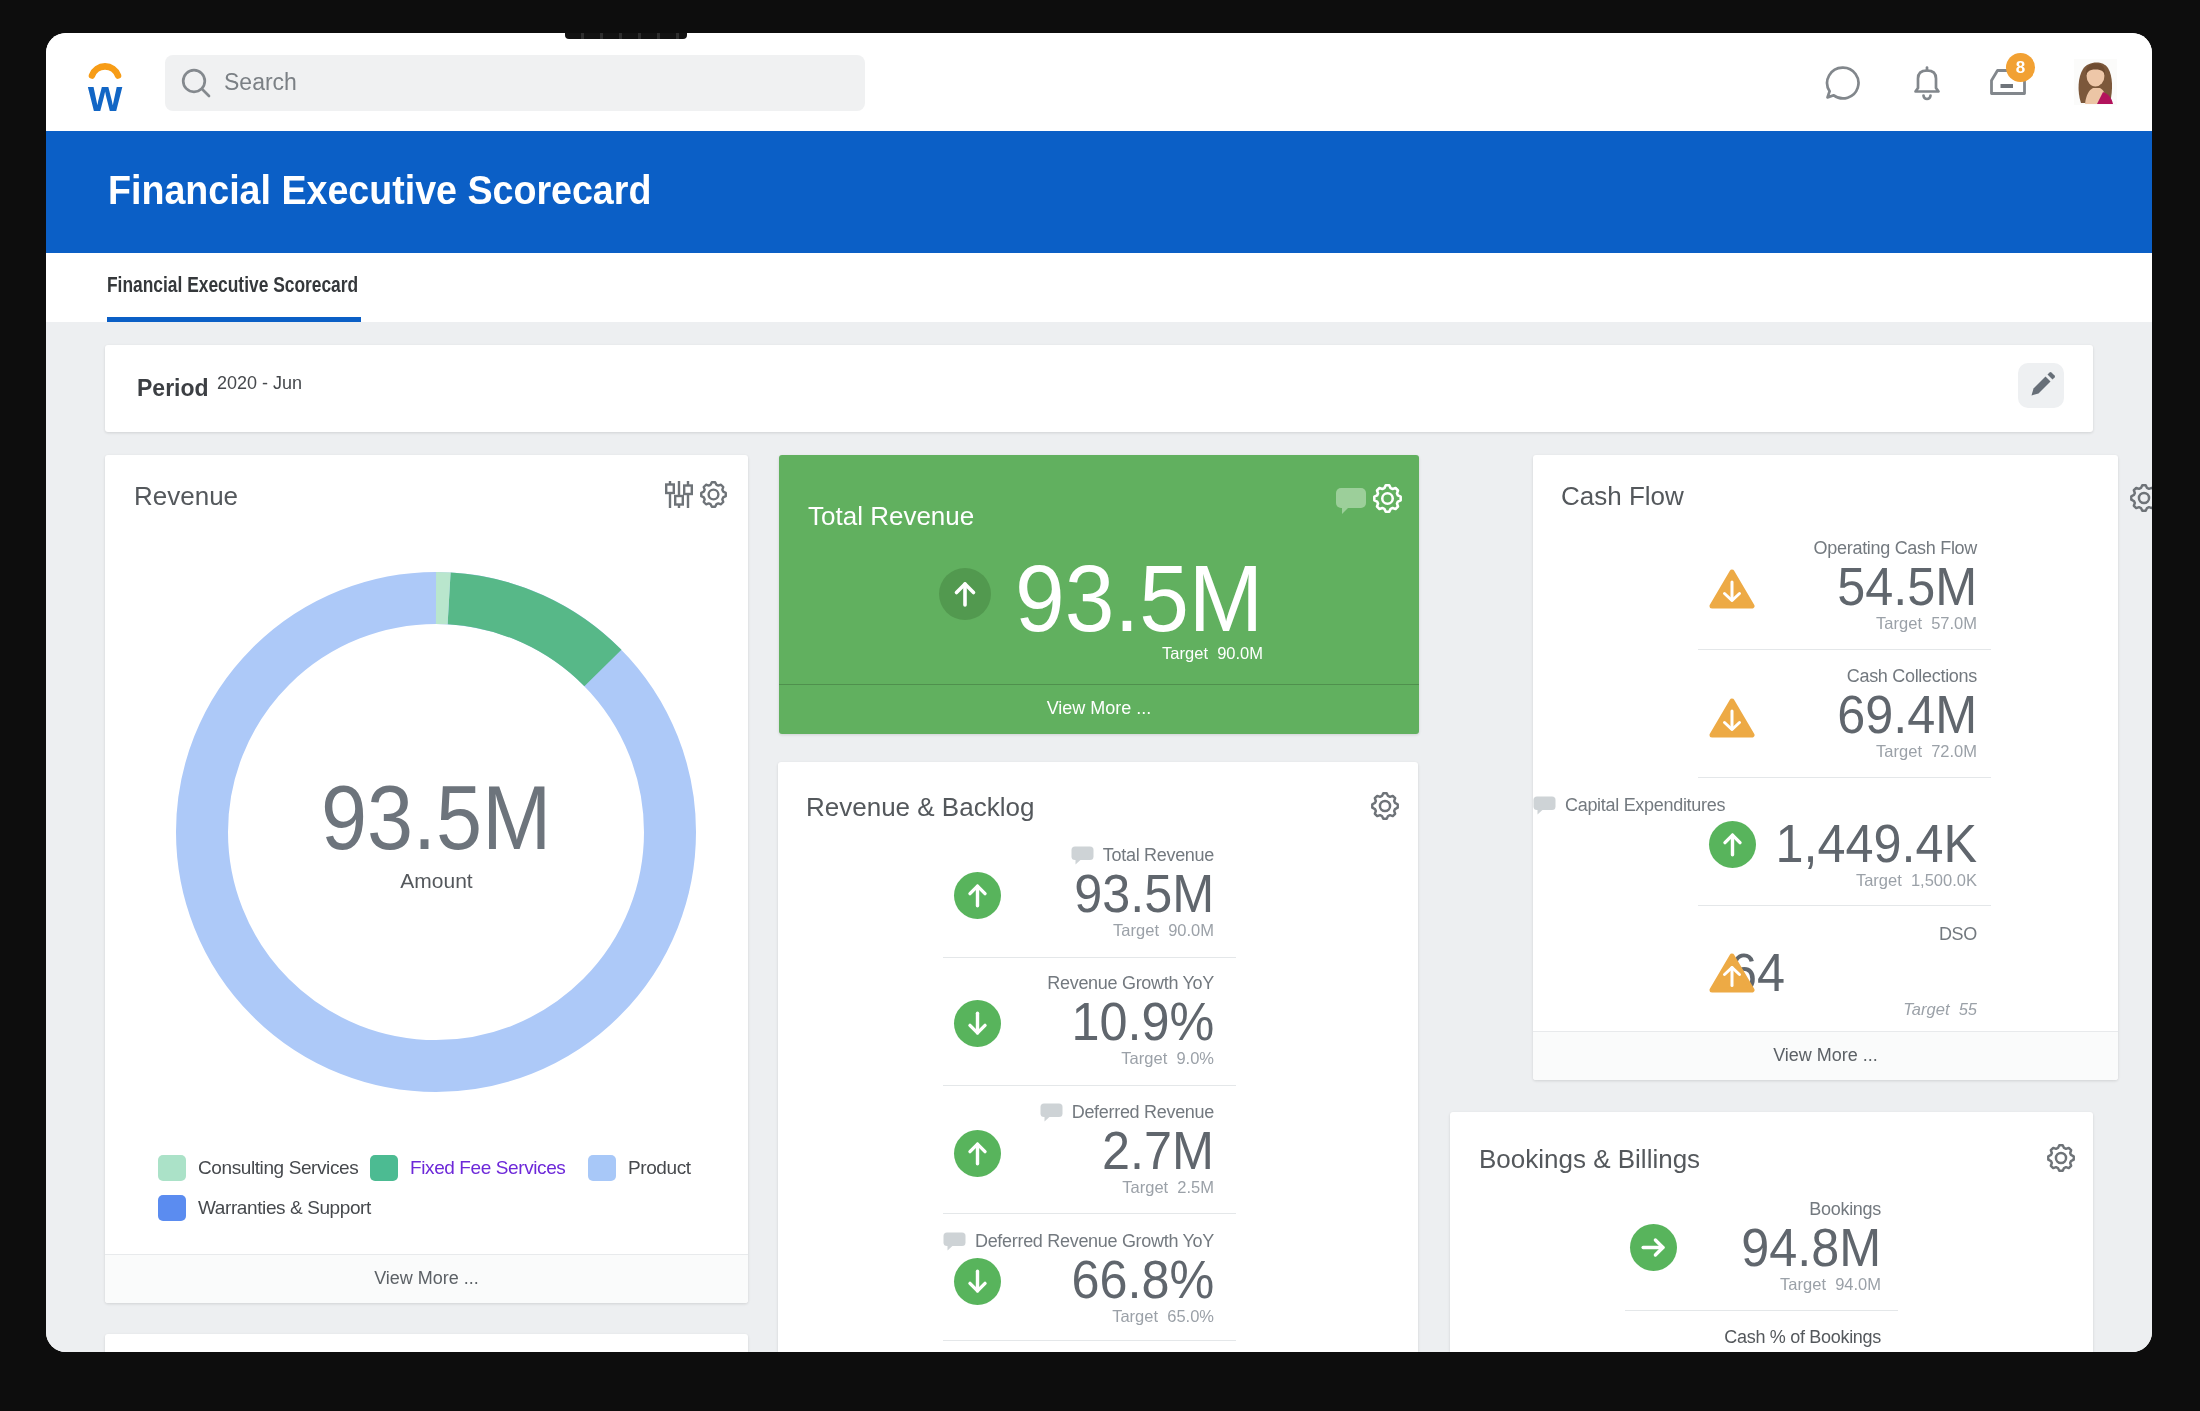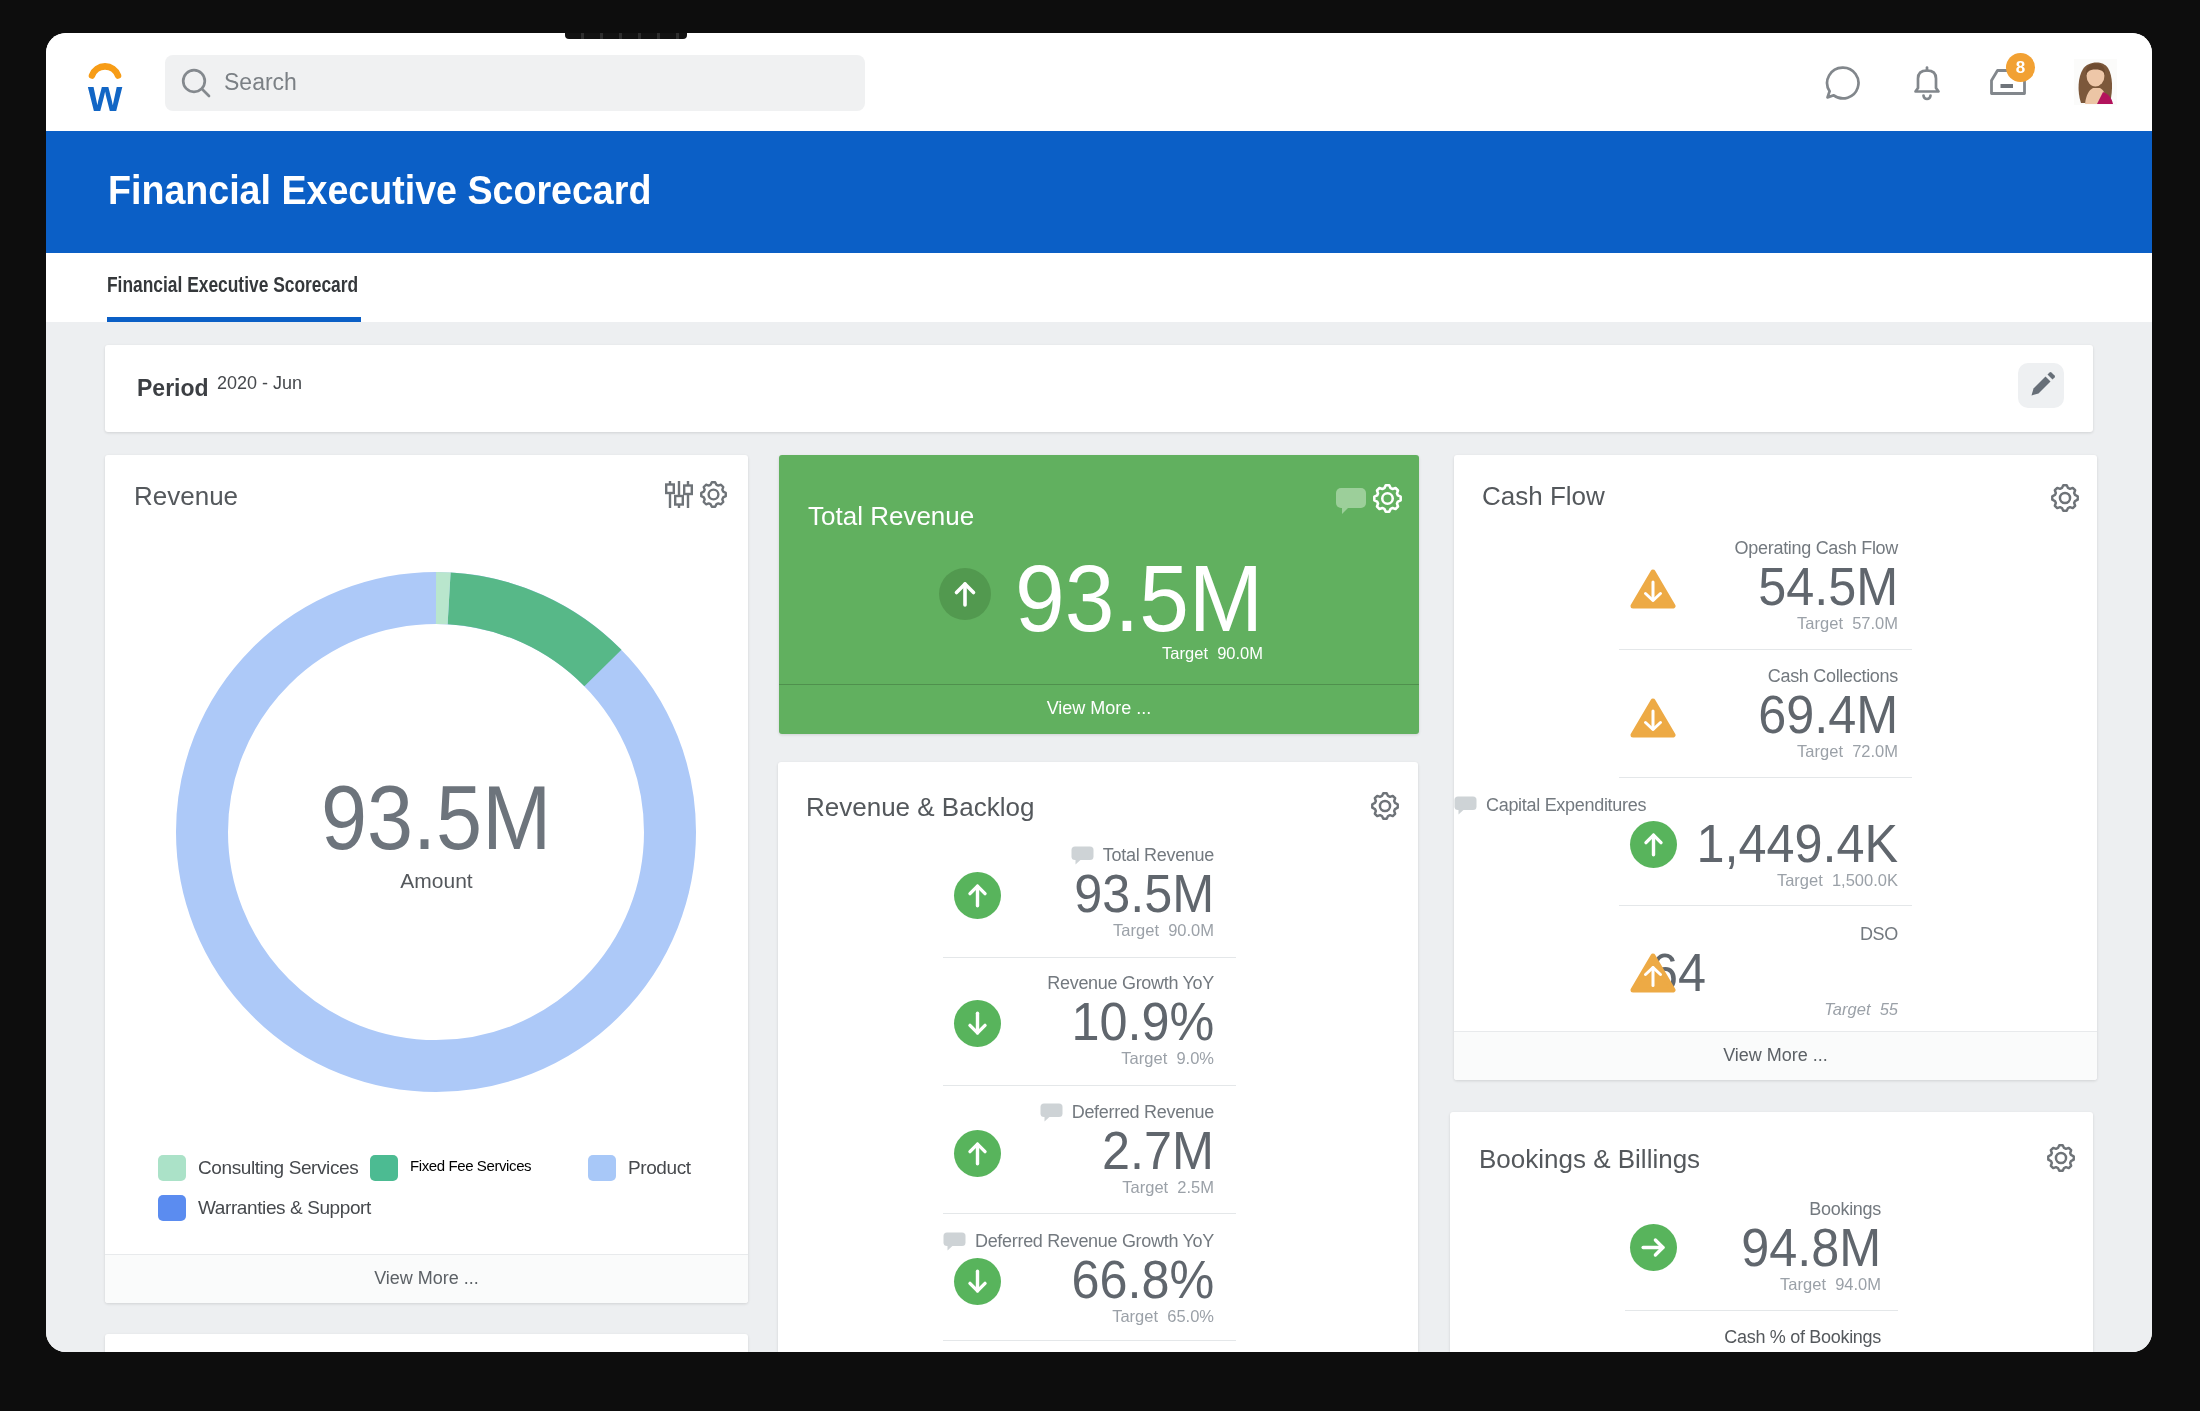--- a/index.html
+++ b/index.html
@@ -111,21 +111,21 @@
         <circle cx="265" cy="265" r="234" fill="none" stroke="#adc9f8" stroke-width="52"></circle>
         <path d="M 278.1 31.4 A 234 234 0 0 1 431.9 101.0" fill="none" stroke="#57b888" stroke-width="52"></path>
         <path d="M 265.0 31.0 A 234 234 0 0 1 278.1 31.4" fill="none" stroke="#b9e6cd" stroke-width="52"></path>
       </svg>
       <div class="abs" style="left:10px;top:312px;width:643px;text-align:center;"><span style="display:inline-block;font-size:90px;color:#6d747c;transform:scaleX(.92);">93.5M</span></div>
       <div class="abs" style="left:10px;top:414px;width:643px;text-align:center;font-size:21px;color:#54585c;">Amount</div>
 
       <div class="abs" style="left:53px;top:700px;width:28px;height:26px;border-radius:5px;background:#abe2c8;"></div>
       <div class="abs" style="left:93px;top:702px;font-size:19px;color:#46494d;letter-spacing:-.4px;">Consulting Services</div>
       <div class="abs" style="left:265px;top:700px;width:28px;height:26px;border-radius:5px;background:#4cbb92;"></div>
-      <div class="abs" style="left:305px;top:702px;font-size:15px;color:#000000;letter-spacing:-.4px;">Fixed Fee Services</div>
+      <div class="abs" style="left:305px;top:702px;font-size:19px;color:#6d28d9;letter-spacing:-.4px;">Fixed Fee Services</div>
       <div class="abs" style="left:483px;top:700px;width:28px;height:26px;border-radius:5px;background:#a8c8f8;"></div>
       <div class="abs" style="left:523px;top:702px;font-size:19px;color:#46494d;letter-spacing:-.4px;">Product</div>
       <div class="abs" style="left:53px;top:740px;width:28px;height:26px;border-radius:5px;background:#5b8cf0;"></div>
       <div class="abs" style="left:93px;top:742px;font-size:19px;color:#46494d;letter-spacing:-.4px;">Warranties &amp; Support</div>
       <div class="cfoot">
           <div class="t">View More ...</div>
         </div>
     </div>
 
     <div class="card" style="left:59px;top:1012px;width:643px;height:30px;"></div>
@@ -216,21 +216,21 @@
         <div class="mtgt right" style="left:0;top:545px;width:436px;">Target&nbsp;&nbsp;65.0%</div>
         <div class="abs" style="left:176px;top:496px;width:47px;height:47px;border-radius:50%;background:#58b45c;"><svg width="47" height="47" viewBox="0 0 47 47">
             <g stroke="#fff" stroke-width="3.4" fill="none" stroke-linecap="round" stroke-linejoin="round">
               <line x1="23.5" y1="13.160000000000002" x2="23.5" y2="32.9"></line>
               <path d="M 15.98 25.380000000000003 L 23.5 32.9 L 31.020000000000003 25.380000000000003"></path>
             </g>
           </svg></div>
         <div class="mdiv" style="left:165px;top:578px;width:293px;"></div>
     </div>
 
-    <div class="card" style="left:1408px;top:133px;width:643px;height:625px;">
+    <div class="card" style="left:1487px;top:133px;width:585px;height:625px;">
       <div class="ctitle" style="left:28px;top:26px;">Cash Flow</div>
       <svg class="gear" style="left:597px;top:29px" width="28" height="28" viewBox="0 0 26 26">
         <path d="M 10.2 3.7 L 11.4 1.2 L 14.6 1.2 L 15.8 3.7 L 17.6 4.5 L 20.2 3.6 L 22.4 5.8 L 21.5 8.4 L 22.3 10.2 L 24.8 11.4 L 24.8 14.6 L 22.3 15.8 L 21.5 17.6 L 22.4 20.2 L 20.2 22.4 L 17.6 21.5 L 15.8 22.3 L 14.6 24.8 L 11.4 24.8 L 10.2 22.3 L 8.4 21.5 L 5.8 22.4 L 3.6 20.2 L 4.5 17.6 L 3.7 15.8 L 1.2 14.6 L 1.2 11.4 L 3.7 10.2 L 4.5 8.4 L 3.6 5.8 L 5.8 3.6 L 8.4 4.5 Z" fill="none" stroke="#6e7378" stroke-width="2.3" stroke-linejoin="round"></path>
         <circle cx="13" cy="13" r="4.7" fill="none" stroke="#6e7378" stroke-width="2.3"></circle>
       </svg>
       <div class="mlabel" style="left:0;top:83px;width:444px;display:flex;justify-content:flex-end;align-items:center;">
           <span>Operating Cash Flow</span>
         </div>
         <div class="abs right" style="left:0;top:102px;width:444px;line-height:60px;"><span class="mval" style="position:static;display:inline-block;">54.5M</span></div>
         <div class="mtgt right" style="left:0;top:159px;width:444px;">Target&nbsp;&nbsp;57.0M</div>

